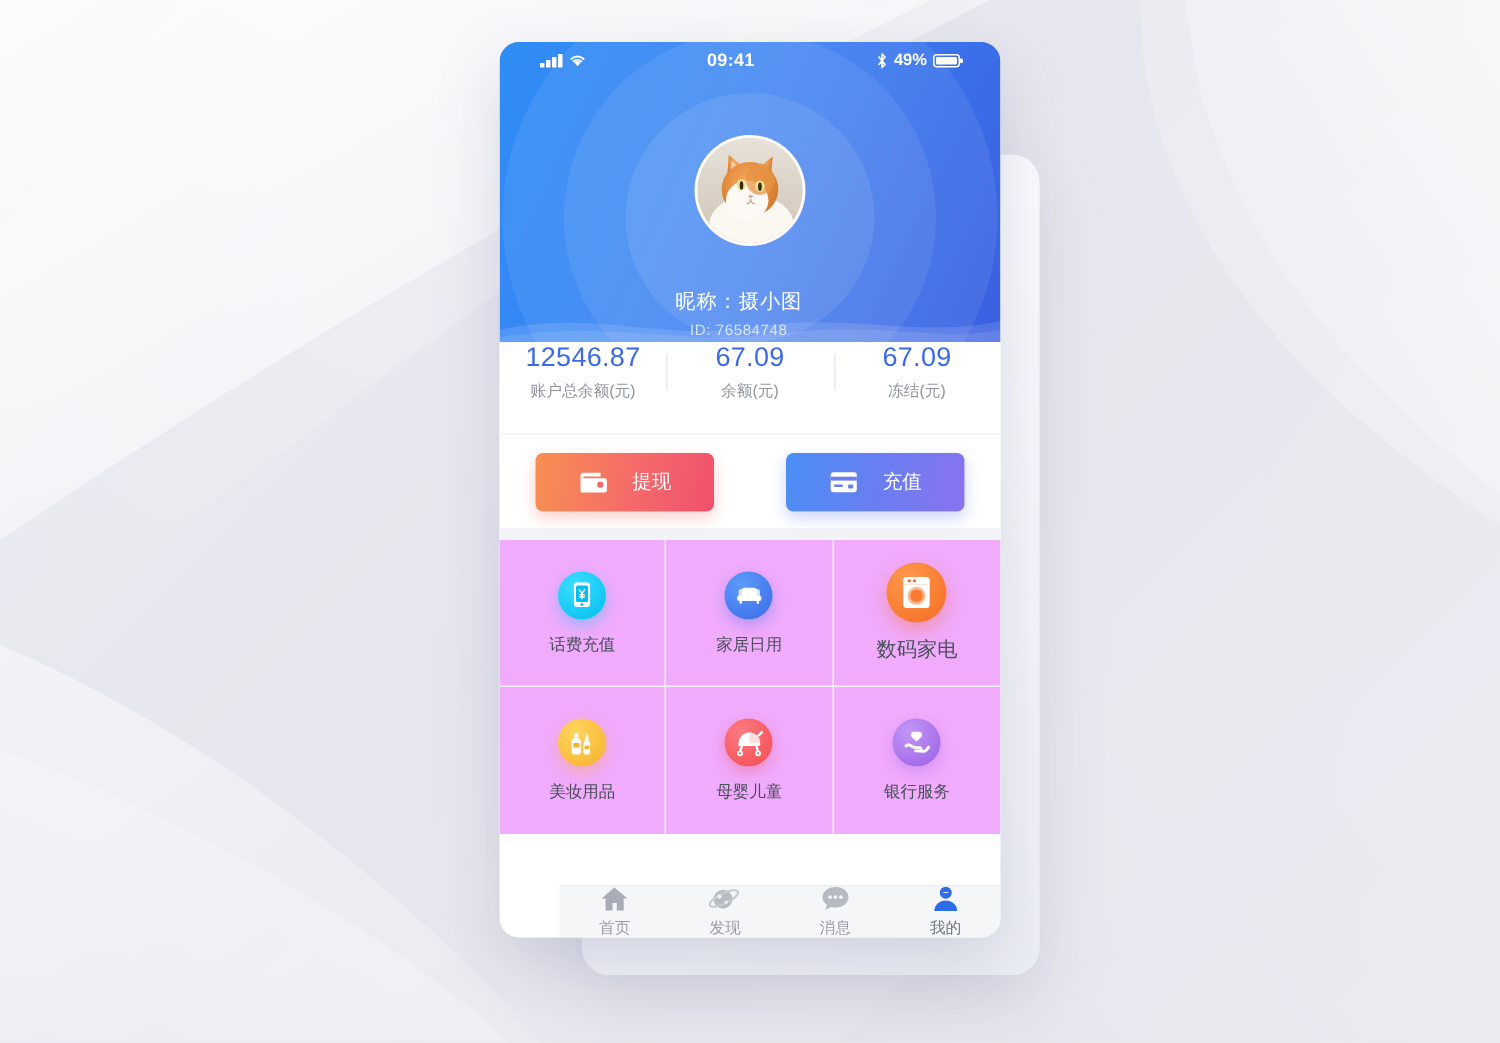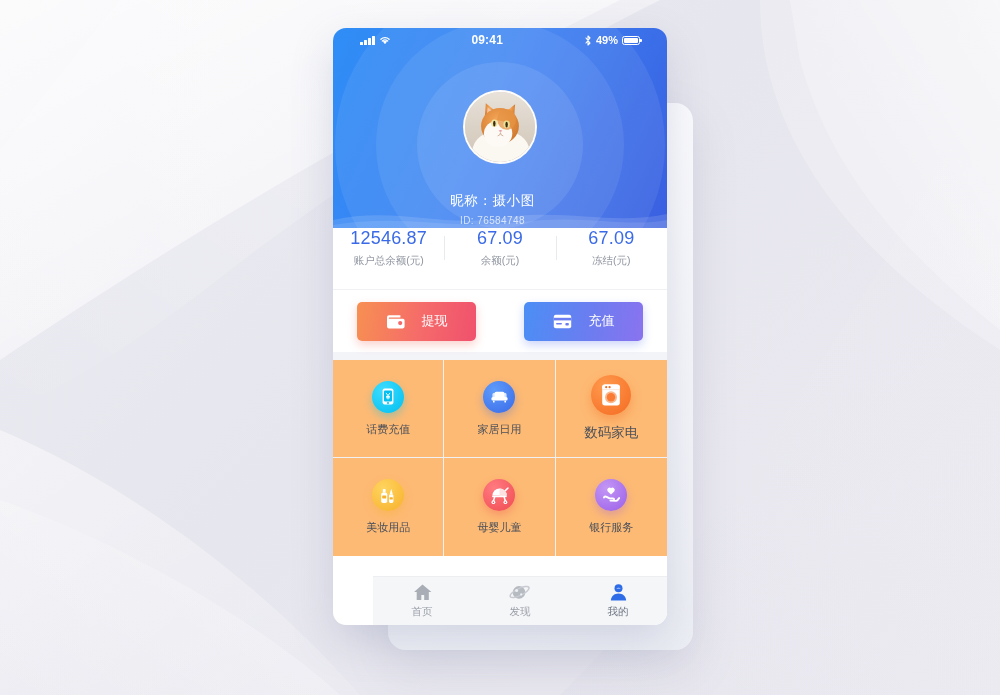--- a/index.html
+++ b/index.html
@@ -79,21 +79,21 @@
              height:70px; background:#fff; border-bottom:8px solid #f3f4f8; }
   .btn { width:119px; height:39px; border-radius:5px; display:flex; align-items:center;
          justify-content:center; gap:17px; color:#fff; font-size:13px; cursor:pointer; }
   .btn-withdraw { background:linear-gradient(100deg,#f79052 0%,#f56a6a 55%,#f0516d 100%);
                   box-shadow:0 4px 10px rgba(243,116,104,.32); }
   .btn-recharge { background:linear-gradient(100deg,#4b8ef5 0%,#6b7df0 55%,#8a73ef 100%);
                   box-shadow:0 4px 10px rgba(101,126,238,.32); }
   .btn svg { display:block; }
 
   
-  .grid { display:flex; flex-wrap:wrap; background:#fdba74; }
+  .grid { display:flex; flex-wrap:wrap; background:#f0abfc; }
   .cell { width:33.3333%; height:98px; display:flex; flex-direction:column;
           align-items:center; justify-content:center;
           border-right:1px solid #f0f1f5; border-bottom:1px solid #f0f1f5;
           cursor:pointer; }
   .cell:nth-child(3n) { border-right:none; }
   .cell:nth-child(n+4) { border-bottom:none; }
   .ic { width:32px; height:32px; border-radius:50%; display:flex;
         align-items:center; justify-content:center; }
   .cell-label { font-size:11px; color:#4a4f5a; margin-top:9px; }
   .cell.big .ic { width:40px; height:40px; }
@@ -105,21 +105,21 @@
   .ic-washer  { background:radial-gradient(circle at 35% 28%,#ff9a4d,#f46a22);
                 box-shadow:0 5px 11px rgba(244,106,34,.36); }
   .ic-cosm    { background:radial-gradient(circle at 35% 28%,#ffd45e,#f7b02c);
                 box-shadow:0 4px 9px rgba(247,176,44,.36); }
   .ic-stroller{ background:radial-gradient(circle at 35% 28%,#ff7b80,#f04b52);
                 box-shadow:0 4px 9px rgba(240,75,82,.32); }
   .ic-bank    { background:radial-gradient(circle at 35% 28%,#c396f5,#9b5fe8);
                 box-shadow:0 4px 9px rgba(155,95,232,.32); }
 
   
-  .tabbar { position:absolute; left:0; right:0; bottom:0; height:49px;
+  .tabbar { position:absolute; left:0; right:0; bottom:0; height:35px;
             background:#f5f6f8; display:flex; align-items:center;
             border-top:1px solid #eceef2;margin-left:40px; }
   .tab { flex:1; display:flex; flex-direction:column; align-items:center;
          justify-content:center; gap:3px; cursor:pointer; }
   .tab-label { font-size:10.5px; color:#9a9ea7; }
   .tab.active .tab-label { color:#6e7683; }
   .tab svg { display:block; }
 </style>
 </head>
 <body>
@@ -357,20 +357,30 @@
     </div>
     <div class="tab">
       <svg width="22" height="19" viewBox="0 0 22 19">
         <circle cx="10" cy="9.4" r="6.3" fill="#b6bac1"></circle>
         <ellipse cx="10.6" cy="9" rx="10.4" ry="3.4" transform="rotate(-26 10.6 9)" fill="none" stroke="#c7cad0" stroke-width="1.5"></ellipse>
         <circle cx="7.6" cy="7.6" r="1.5" fill="#eef0f2"></circle>
         <circle cx="12.2" cy="11.4" r="1.1" fill="#eef0f2"></circle>
       </svg>
       <span class="tab-label">发现</span>
     </div>
+    <div class="tab">
+      <svg width="20" height="19" viewBox="0 0 20 19">
+        <path d="M10 1.4 c5 0 8.6 3 8.6 6.8 c0 3.8 -3.6 6.8 -8.6 6.8 c-1 0 -2 -.1 -2.9 -.4
+                 L3.2 16.6 L4.3 13.2 C2.4 12 1.4 10.1 1.4 8.2 C1.4 4.4 5 1.4 10 1.4 Z" fill="#b6bac1"></path>
+        <circle cx="6.4" cy="8.1" r="1.2" fill="#f5f6f8"></circle>
+        <circle cx="10" cy="8.1" r="1.2" fill="#f5f6f8"></circle>
+        <circle cx="13.6" cy="8.1" r="1.2" fill="#f5f6f8"></circle>
+      </svg>
+      <span class="tab-label">消息</span>
+    </div>
     <div class="tab active">
       <svg width="19" height="19" viewBox="0 0 19 19">
         <circle cx="9.5" cy="5.2" r="4" fill="#2f6de8"></circle>
         <path d="M1.9 17.4 c0 -4.2 3.4 -7 7.6 -7 s7.6 2.8 7.6 7 Z" fill="#2f6de8"></path>
         <path d="M7.2 5.4 a2.6 1.3 0 0 1 4.6 0 Z" fill="#eaf0fc"></path>
       </svg>
       <span class="tab-label">我的</span>
     </div>
   </div>
 

